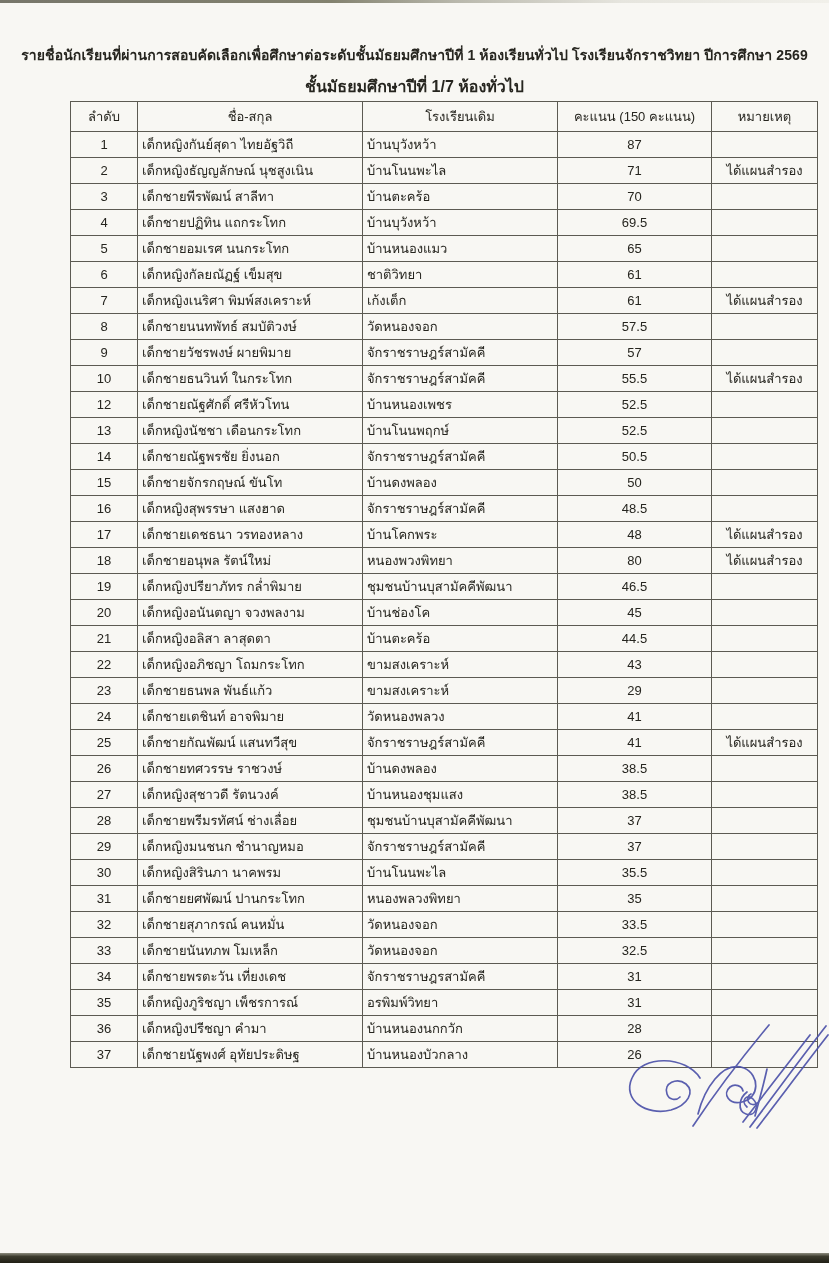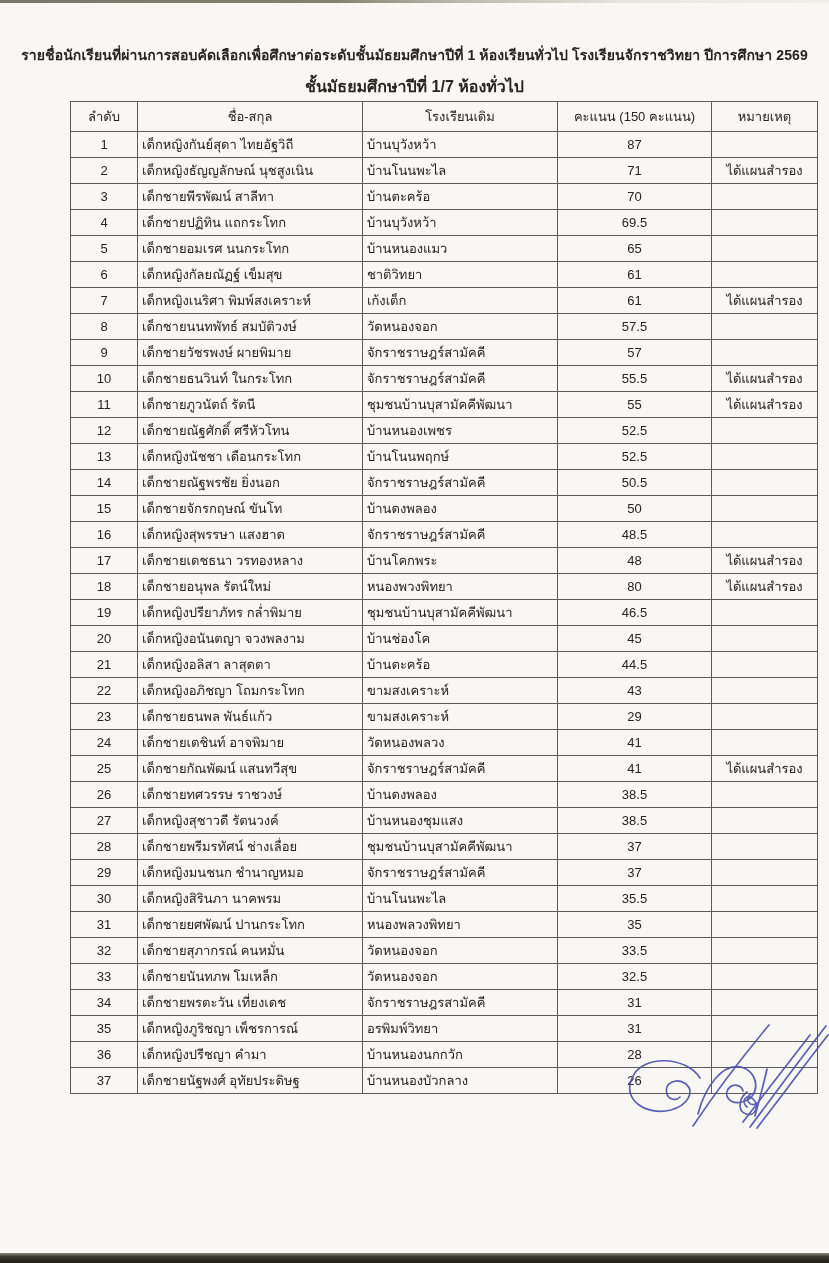--- a/index.html
+++ b/index.html
@@ -131,27 +131,20 @@
           <td class="c4"></td>
         </tr>
         <tr>
           <td class="c0">10</td>
           <td class="c1">เด็กชายธนวินท์ ในกระโทก</td>
           <td class="c2">จักราชราษฎร์สามัคคี</td>
           <td class="c3">55.5</td>
           <td class="c4">ได้แผนสำรอง</td>
         </tr>
         <tr>
-          <td class="c0">11</td>
-          <td class="c1">เด็กชายภูวนัตถ์ รัตนี</td>
-          <td class="c2">ชุมชนบ้านบุสามัคคีพัฒนา</td>
-          <td class="c3">55</td>
-          <td class="c4">ได้แผนสำรอง</td>
-        </tr>
-        <tr>
           <td class="c0">12</td>
           <td class="c1">เด็กชายณัฐศักดิ์ ศรีหัวโทน</td>
           <td class="c2">บ้านหนองเพชร</td>
           <td class="c3">52.5</td>
           <td class="c4"></td>
         </tr>
         <tr>
           <td class="c0">13</td>
           <td class="c1">เด็กหญิงนัชชา เดือนกระโทก</td>
           <td class="c2">บ้านโนนพฤกษ์</td>

